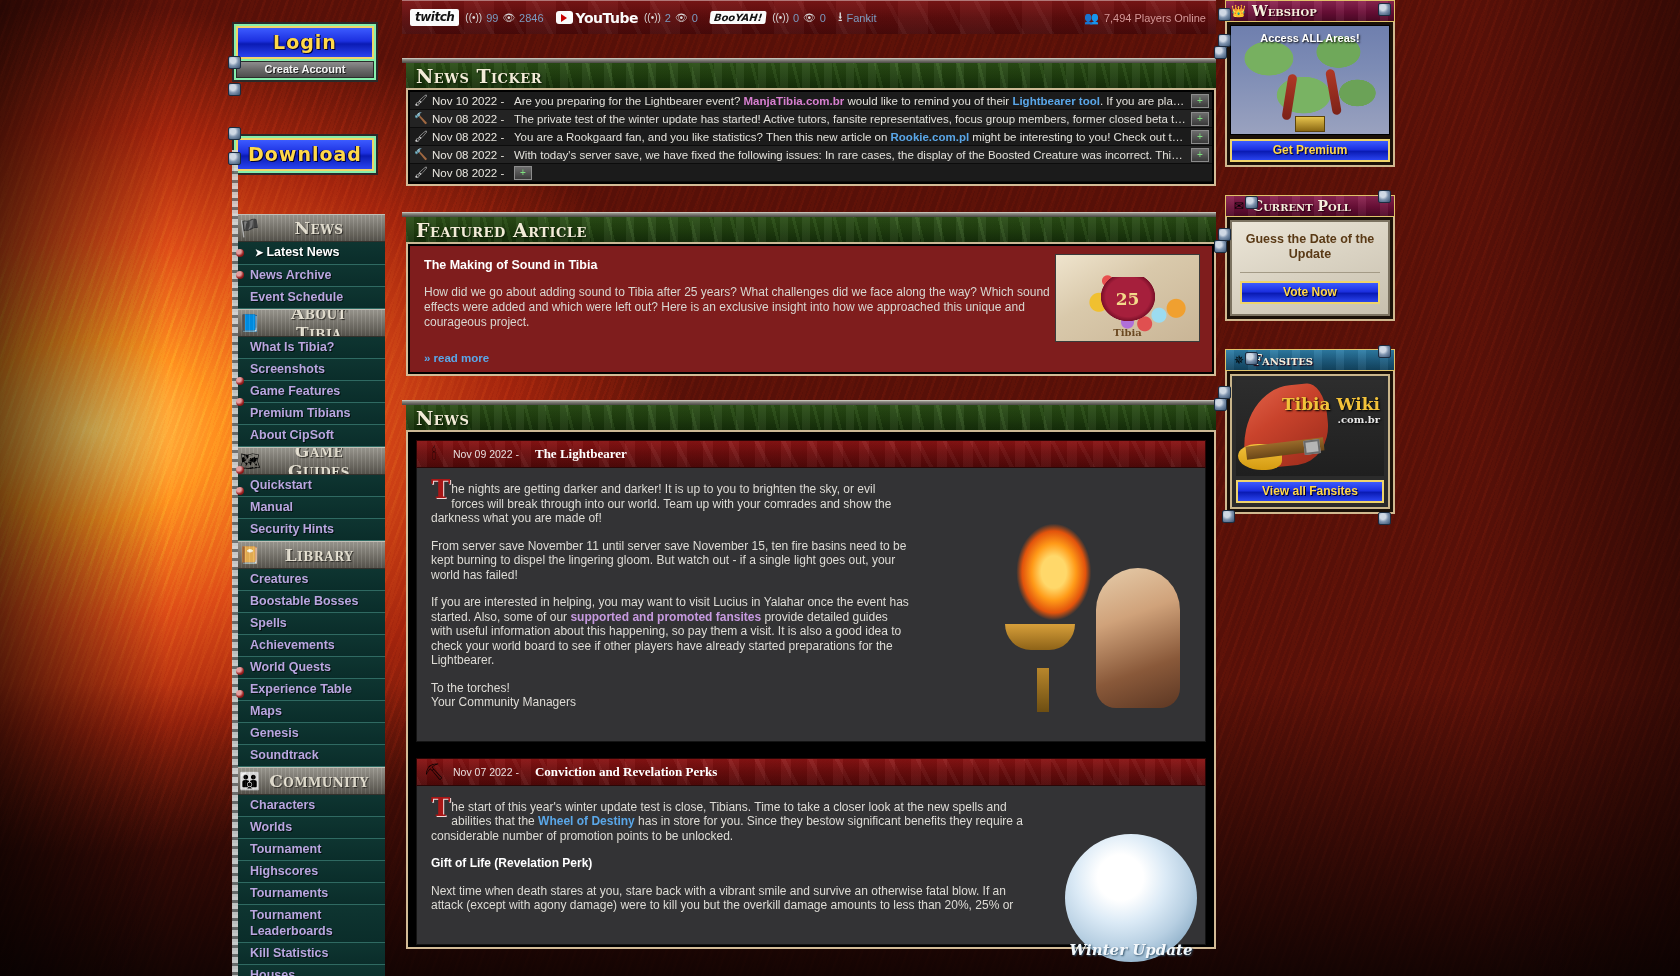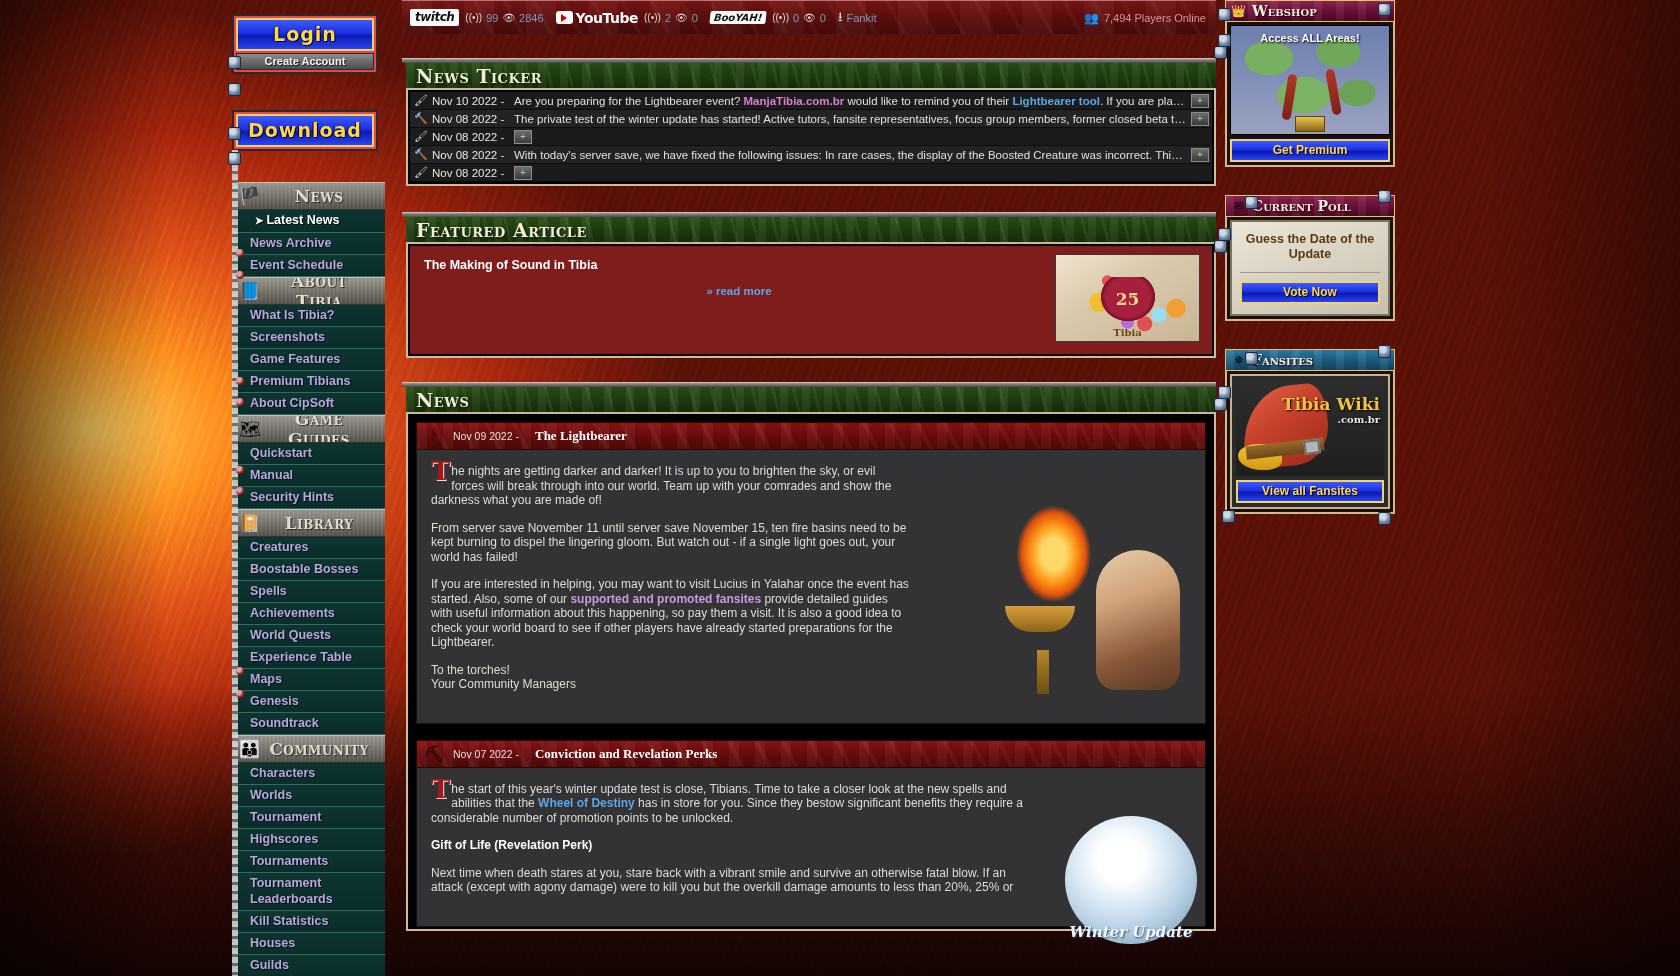--- a/index.html
+++ b/index.html
@@ -43,23 +43,23 @@
   #layout {
     position: absolute; left:0; top:0; width:1680px; height:976px;
   }
 
   
   #left-col {
     position:absolute; left:225px; top:0; width:160px; height:976px;
   }
 
   .btn-frame {
-    margin: 4px 7px;
+    margin: 12px 7px;
     border: 2px solid #2a2a2a;
-    background:#ef4444;
+    background:#86efac;
     padding:2px;
   }
   .big-btn {
     display:block; width:100%;
     background: linear-gradient(180deg,#3c5bff 0%, #1c30e0 45%, #0a1bb4 55%, #2a44f0 100%);
     border:2px solid #efd46b;
     color:#ffd84a;
     font-family:"DejaVu Sans", sans-serif;
     font-weight:bold; font-size:19px;
     text-align:center; letter-spacing:1px;
@@ -247,21 +247,21 @@
     cursor:pointer;
   }
 
   
   .fa-body {
     background:#7f1d1d; padding:12px 14px 8px 14px; position:relative;
     min-height:108px;
   }
   .fa-title { color:#fff; font-weight:bold; font-size:12.5px; margin-bottom:13px; }
   .fa-text { color:#d8d6d0; font-size:12px; line-height:15px; width:630px; }
-  .fa-more { color:#5aa7e8; font-weight:bold; font-size:11.5px; text-align:center; width:630px; margin-top:1px; cursor:pointer;}
+  .fa-more { color:#5aa7e8; font-weight:bold; font-size:11.5px; text-align:left; width:630px; margin-top:22px; cursor:pointer;}
   .fa-img {
     position:absolute; right:12px; top:8px; width:145px; height:88px;
     border:1px solid #3a3a3a;
     background:
       radial-gradient(circle at 72% 70%, #9cdcf0 0 7px, transparent 8px),
       radial-gradient(circle at 84% 62%, #f0a030 0 9px, transparent 10px),
       radial-gradient(circle at 62% 80%, #e05050 0 7px, transparent 8px),
       radial-gradient(circle at 50% 78%, #b070d8 0 6px, transparent 7px),
       radial-gradient(circle at 36% 30%, #e8504f 0 5px, transparent 6px),
       radial-gradient(circle at 30% 55%, #f0c030 0 9px, transparent 10px),
@@ -656,20 +656,21 @@
         <div class="ticker-row">
           <span class="ticker-ico">🔨</span>
           <span class="ticker-date">Nov 08 2022 -</span>
           <span class="ticker-txt">The private test of the winter update has started! Active tutors, fansite representatives, focus group members, former closed beta t…</span>
           <span class="ticker-btn">+</span>
         </div>
 
         <div class="ticker-row">
           <span class="ticker-ico">🖌</span>
           <span class="ticker-date">Nov 08 2022 -</span>
+          <span class="ticker-txt"><span>You are a Rookgaard fan, and you like statistics? Then this new article on </span><a>Rookie.com.pl</a><span> might be interesting to you! Check out th…</span></span>
           <span class="ticker-btn">+</span>
         </div>
 
         <div class="ticker-row">
           <span class="ticker-ico">🔨</span>
           <span class="ticker-date">Nov 08 2022 -</span>
           <span class="ticker-txt">With today's server save, we have fixed the following issues: In rare cases, the display of the Boosted Creature was incorrect. This…</span>
           <span class="ticker-btn">+</span>
         </div>
 
@@ -685,20 +686,21 @@
     <div style="height:26px"></div>
 
     <div class="sec">
       <div class="sec-topline"></div>
       <div class="sec-head">
         <span class="sec-title">Featured Article</span>
       </div>
       <div class="sec-body">
         <div class="fa-body">
           <div class="fa-title">The Making of Sound in Tibia</div>
+          <div class="fa-text">How did we go about adding sound to Tibia after 25 years? What challenges did we face along the way? Which sound effects were added and which were left out? Here is an exclusive insight into how we approached this unique and courageous project.</div>
           <div class="fa-more">» read more</div>
           <div class="fa-img">
             <div class="crest">25</div>
             <div class="cap">Tibia</div>
           </div>
         </div>
       </div>
     </div>
 
     <div style="height:24px"></div>

